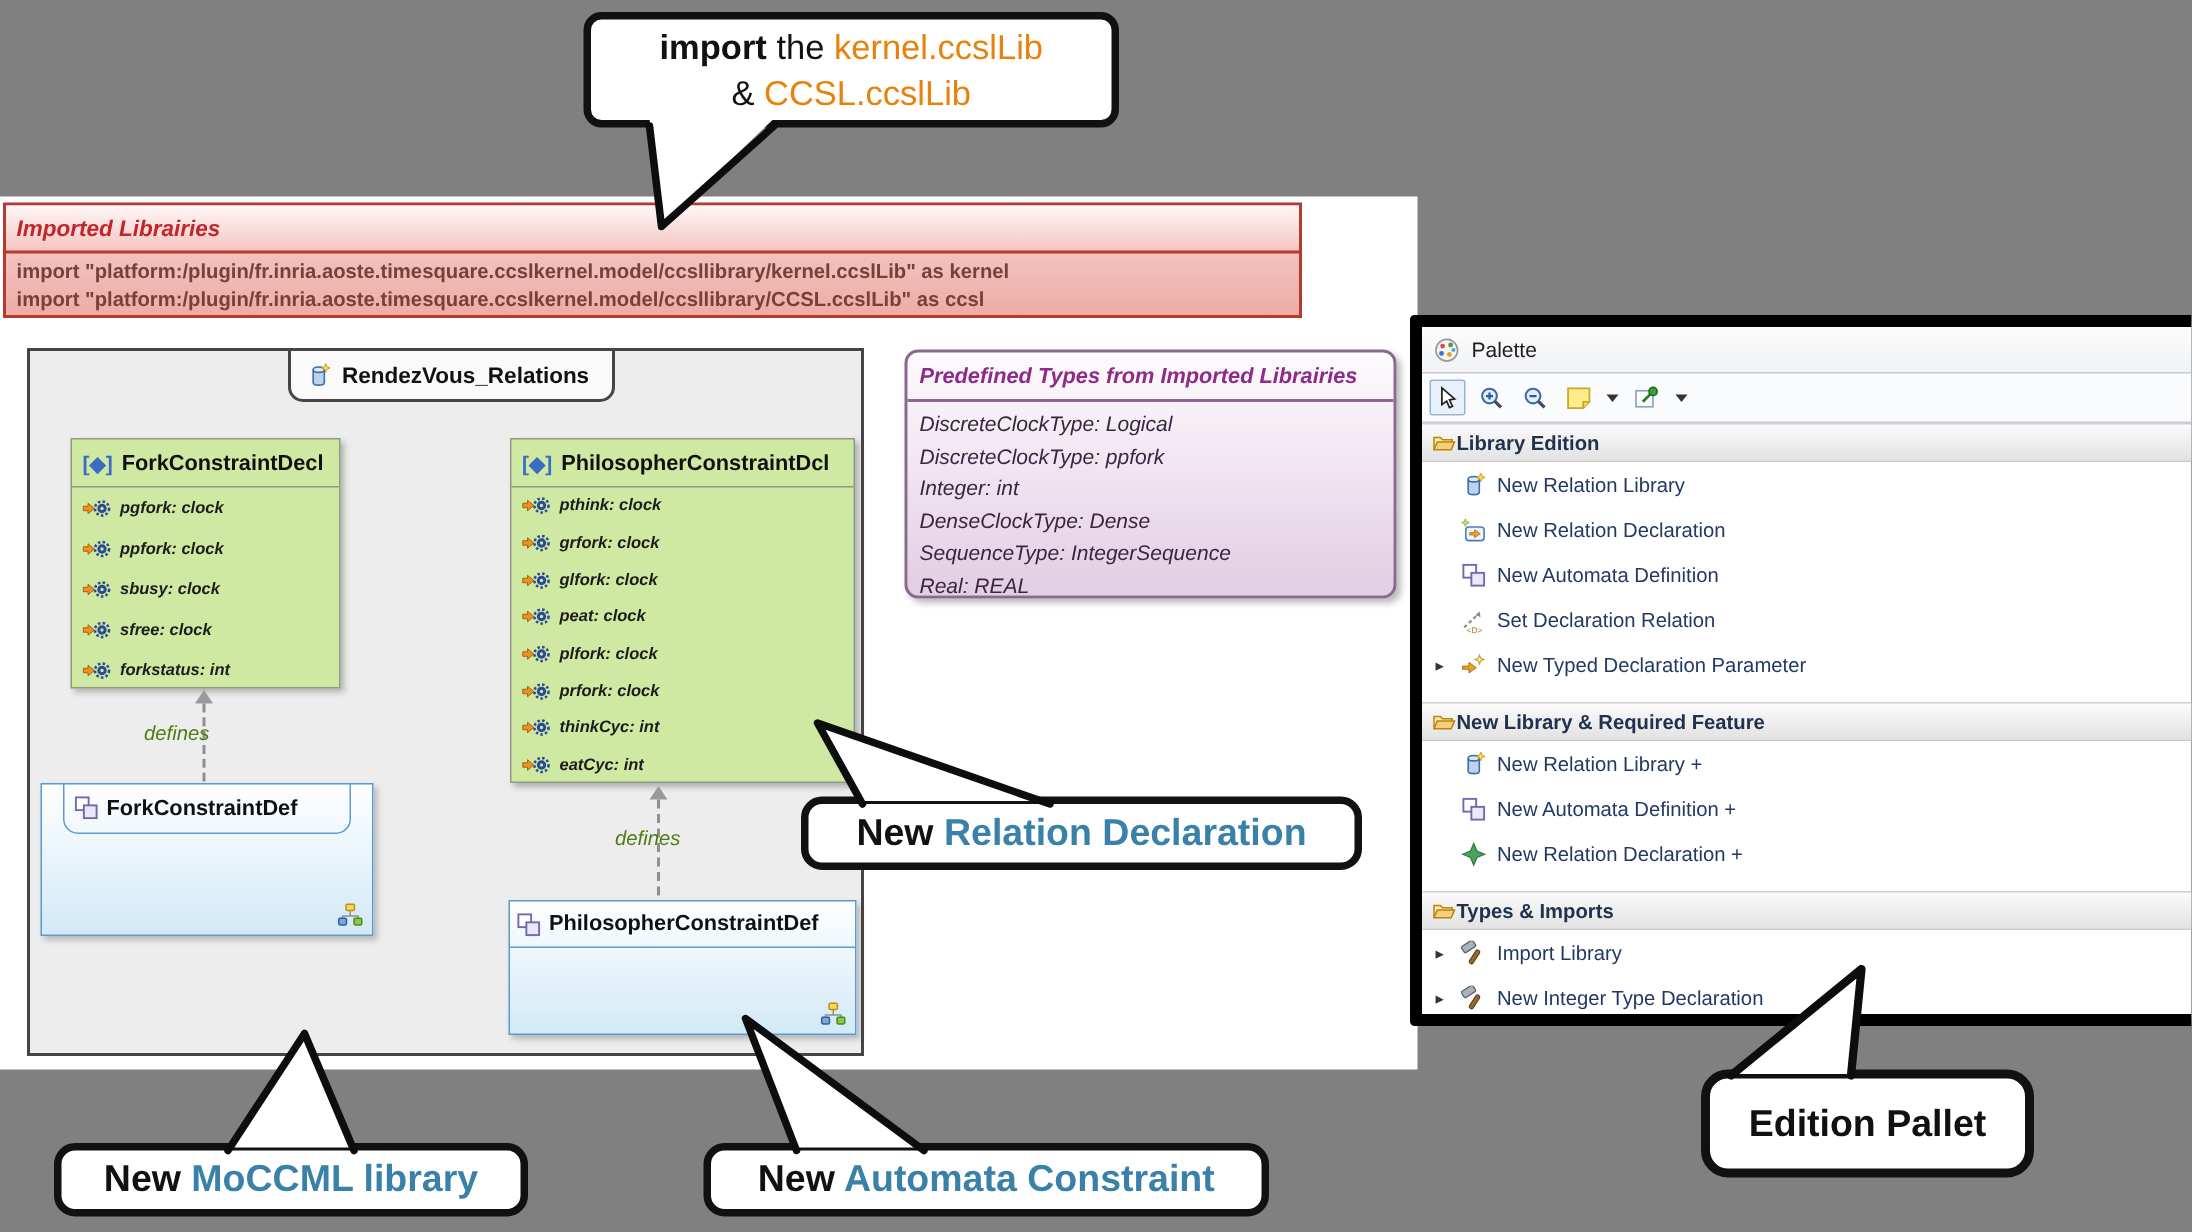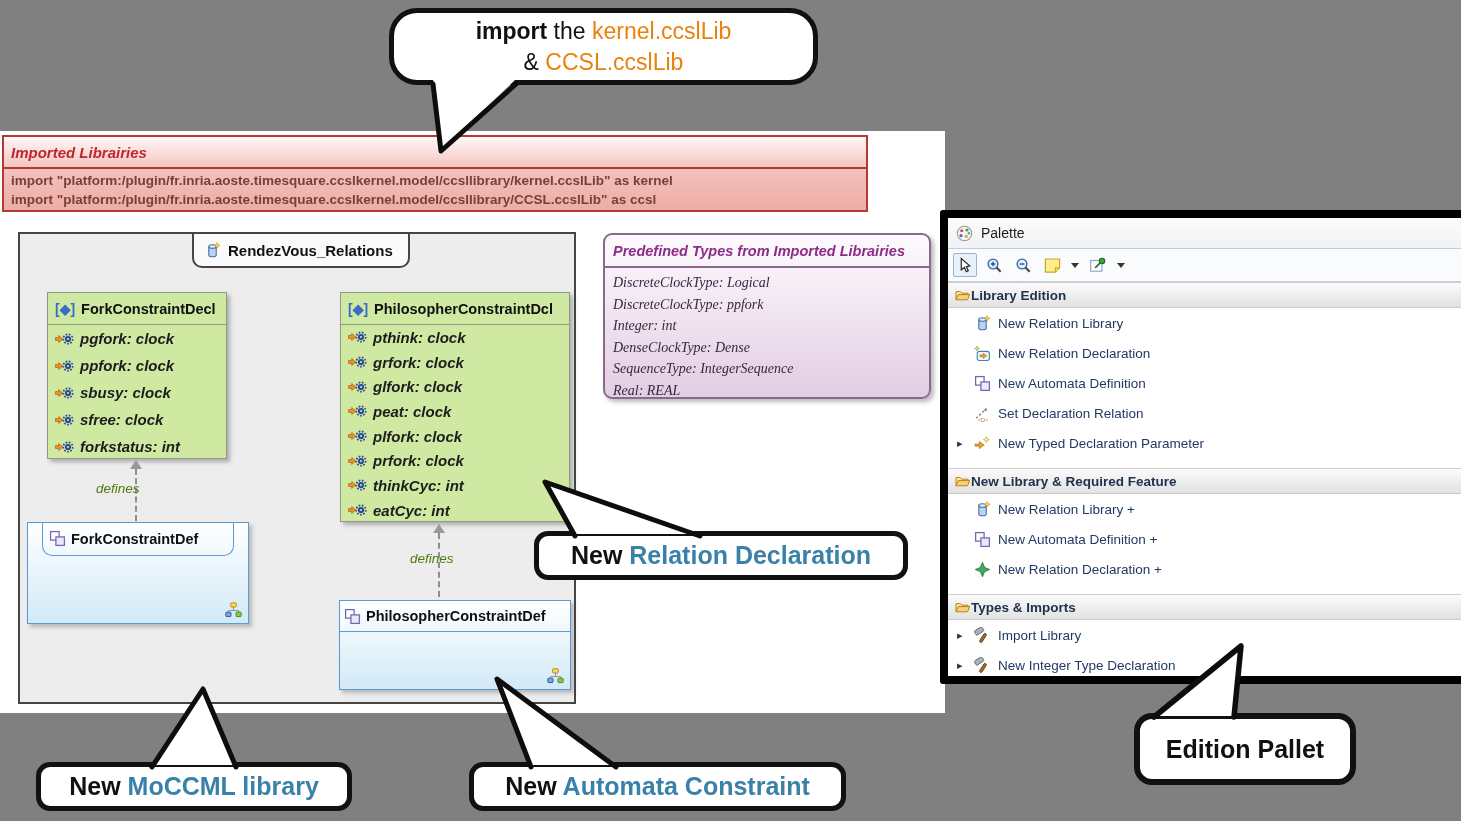--- a/index.html
+++ b/index.html
@@ -12,36 +12,36 @@
   .banner{position:absolute;left:2px;top:135px;width:866px;height:77px;border:2px solid #b23b32;background:linear-gradient(180deg,#f8d2cf 0%,#eeaca6 100%);box-sizing:border-box;z-index:5;}
   .banner-title{height:30px;border-bottom:2px solid #b23b32;background:linear-gradient(180deg,#fef7f7 0%,#f5c5c1 100%);display:flex;align-items:center;padding-left:7px;font-size:15px;font-weight:bold;font-style:italic;color:#c0262c;}
   .banner-body{padding:2px 0 0 7px;font-size:13.5px;font-weight:bold;color:#774038;line-height:19px;}
 
   
   .canvas{position:absolute;left:18px;top:232px;width:558px;height:472px;background:#ededed;border:2px solid #454545;box-sizing:border-box;z-index:6;}
   .pkg-tab{position:absolute;left:172px;top:-2px;width:218px;height:36px;background:#fafafa;border:2px solid #454545;border-radius:0 0 10px 10px;display:flex;align-items:center;gap:7px;padding-left:10px;box-sizing:border-box;font-size:15px;font-weight:bold;color:#111;}
   .decl-box{position:absolute;background:#cfe9a3;border:1px solid #8f9b85;box-shadow:2.5px 2.5px 4px rgba(60,60,60,.35);box-sizing:border-box;}
   .decl-head{height:31px;display:flex;align-items:center;gap:6px;padding-left:7px;border-bottom:1px solid #8f9b85;font-size:14.5px;font-weight:bold;color:#101010;}
   .stereo{color:#3b6cc5;font-weight:bold;font-size:14px;}
-  .attr-row{display:flex;align-items:center;gap:6px;padding-left:7px;font-size:15px;font-style:italic;font-weight:600;color:#1c1c1c;}
+  .attr-row{display:flex;align-items:center;gap:6px;padding-left:7px;font-size:11px;font-style:italic;font-weight:600;color:#1c1c1c;}
   .fdecl .attr-row{height:27px;}
   .pdecl .attr-row{height:24.7px;}
   .attr-ic{width:19px;height:14px;flex:0 0 19px;}
   .def-box{position:absolute;border:1.5px solid #5b9bd5;background:linear-gradient(180deg,#feffff 0%,#d2e9f7 100%);box-shadow:2.5px 2.5px 4px rgba(60,60,60,.3);box-sizing:border-box;}
   .def-tab{position:absolute;left:14px;top:-1px;width:192px;height:34px;border:1.5px solid #5b9bd5;border-top:none;border-radius:0 0 10px 10px;display:flex;align-items:center;gap:5px;padding-left:6px;box-sizing:border-box;font-size:14.5px;font-weight:bold;color:#101010;}
   .def-head{height:30px;border-bottom:1.5px solid #5b9bd5;display:flex;align-items:center;gap:5px;padding-left:4px;font-size:14.5px;font-weight:bold;color:#101010;}
   .hier-ic{position:absolute;right:6px;bottom:5px;width:17px;height:16px;}
   .defines-line{position:absolute;width:0;border-left:2px dashed #8f8f8f;}
   .defines-head{position:absolute;width:0;height:0;border-left:6px solid transparent;border-right:6px solid transparent;border-bottom:9px solid #9a9a9a;}
   .defines-label{position:absolute;font-size:13.5px;font-style:italic;font-weight:400;color:#4d7c0f;}
 
   
   .types-box{position:absolute;left:603px;top:233px;width:328px;height:166px;border:2px solid #8a6890;border-radius:9px;background:linear-gradient(180deg,#fdfbfd 0%,#e2cde2 100%);box-shadow:3px 3px 4px rgba(60,60,60,.35);box-sizing:border-box;z-index:6;}
   .types-title{height:31px;border-bottom:2px solid #8a6890;display:flex;align-items:center;padding-left:8px;font-size:14.5px;font-weight:bold;font-style:italic;color:#8e2a8a;}
-  .types-body{padding:4px 0 0 8px;font-size:14px;font-style:italic;font-weight:500;color:#3a2440;line-height:21.5px;font-family:Liberation Serif, serif;}
+  .types-body{padding:4px 0 0 8px;font-size:14px;font-style:italic;font-weight:500;color:#3a2440;line-height:21.5px;}
 
   
   .palette{position:absolute;left:940px;top:210px;width:620px;height:474px;border:8px solid #000000;border-radius:3px;background:#ffffff;box-sizing:border-box;z-index:10;}
   .pal-header{height:30px;display:flex;align-items:center;gap:8px;padding:0 10px 0 8px;background:linear-gradient(180deg,#fcfcfc,#f0f2f5);}
   .pal-header .lbl{font-size:14px;color:#1c1c1c;}
   .pal-header .spacer{flex:1;}
   .pal-collapse{font-size:14px;color:#555;}
   .pal-toolbar{height:32px;display:flex;align-items:center;gap:5px;padding-left:5px;border-top:1px solid #c5ccd8;border-bottom:1px solid #c5ccd8;background:#fafbfd;}
   .tool{width:24px;height:24px;display:flex;align-items:center;justify-content:center;}
   .tool.selected{border:1px solid #9ab4d0;background:#e8f0fa;border-radius:2px;box-sizing:border-box;}
@@ -52,21 +52,21 @@
   .pal-item{height:30px;display:flex;align-items:center;gap:7px;padding-left:26px;font-size:13.5px;color:#223a63;}
   .pal-item.expandable{padding-left:9px;}
   .expander{font-size:11px;color:#333;width:10px;}
   .pitem-ic{width:17px;height:17px;flex:0 0 17px;}
   .sec-ic{width:17px;height:15px;}
   .pin-ic{width:14px;height:14px;}
 
   
   .bubble{position:absolute;background:#ffffff;border:5px solid #111;border-radius:14px;box-sizing:border-box;display:flex;align-items:center;justify-content:center;z-index:30;}
   .bubble .txt{text-align:center;}
-  .b-import{left:389px;top:8px;width:429px;height:77px;border-radius:28px;font-size:23px;color:#111;line-height:31px;}
+  .b-import{left:389px;top:8px;width:357px;height:77px;border-radius:12px;font-size:23px;color:#111;line-height:31px;}
   .b-reldecl{left:534px;top:531px;width:374px;height:49px;font-size:25px;font-weight:bold;}
   .b-moccml{left:36px;top:762px;width:316px;height:49px;font-size:25px;font-weight:bold;}
   .b-automata{left:469px;top:762px;width:377px;height:49px;font-size:25px;font-weight:bold;}
   .b-edition{left:1134px;top:713px;width:222px;height:72px;border-width:6px;border-radius:18px;font-size:25px;font-weight:bold;color:#111;}
   .teal{color:#3a81aa;}
   .orange{color:#e8820c;}
   .blk{color:#111;}
   .tails{position:absolute;left:0;top:0;width:1461px;height:821px;z-index:35;pointer-events:none;}
 </style>
 </head>

